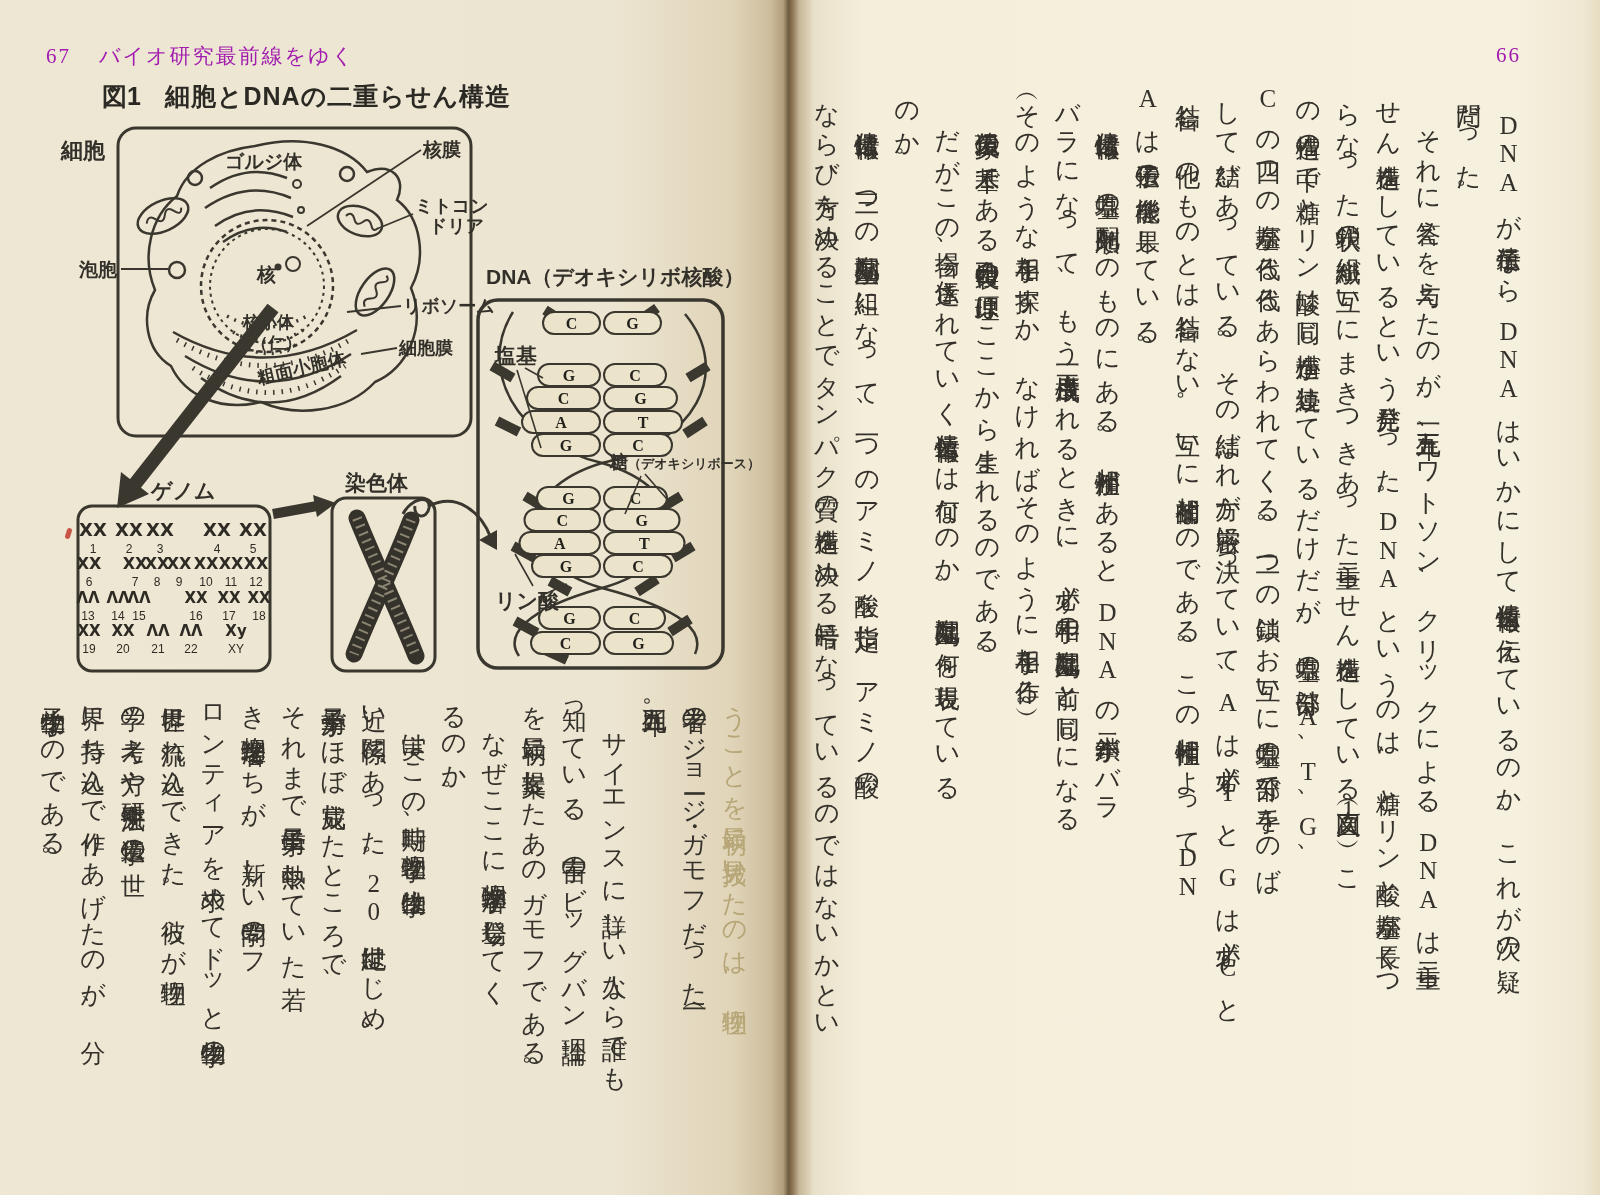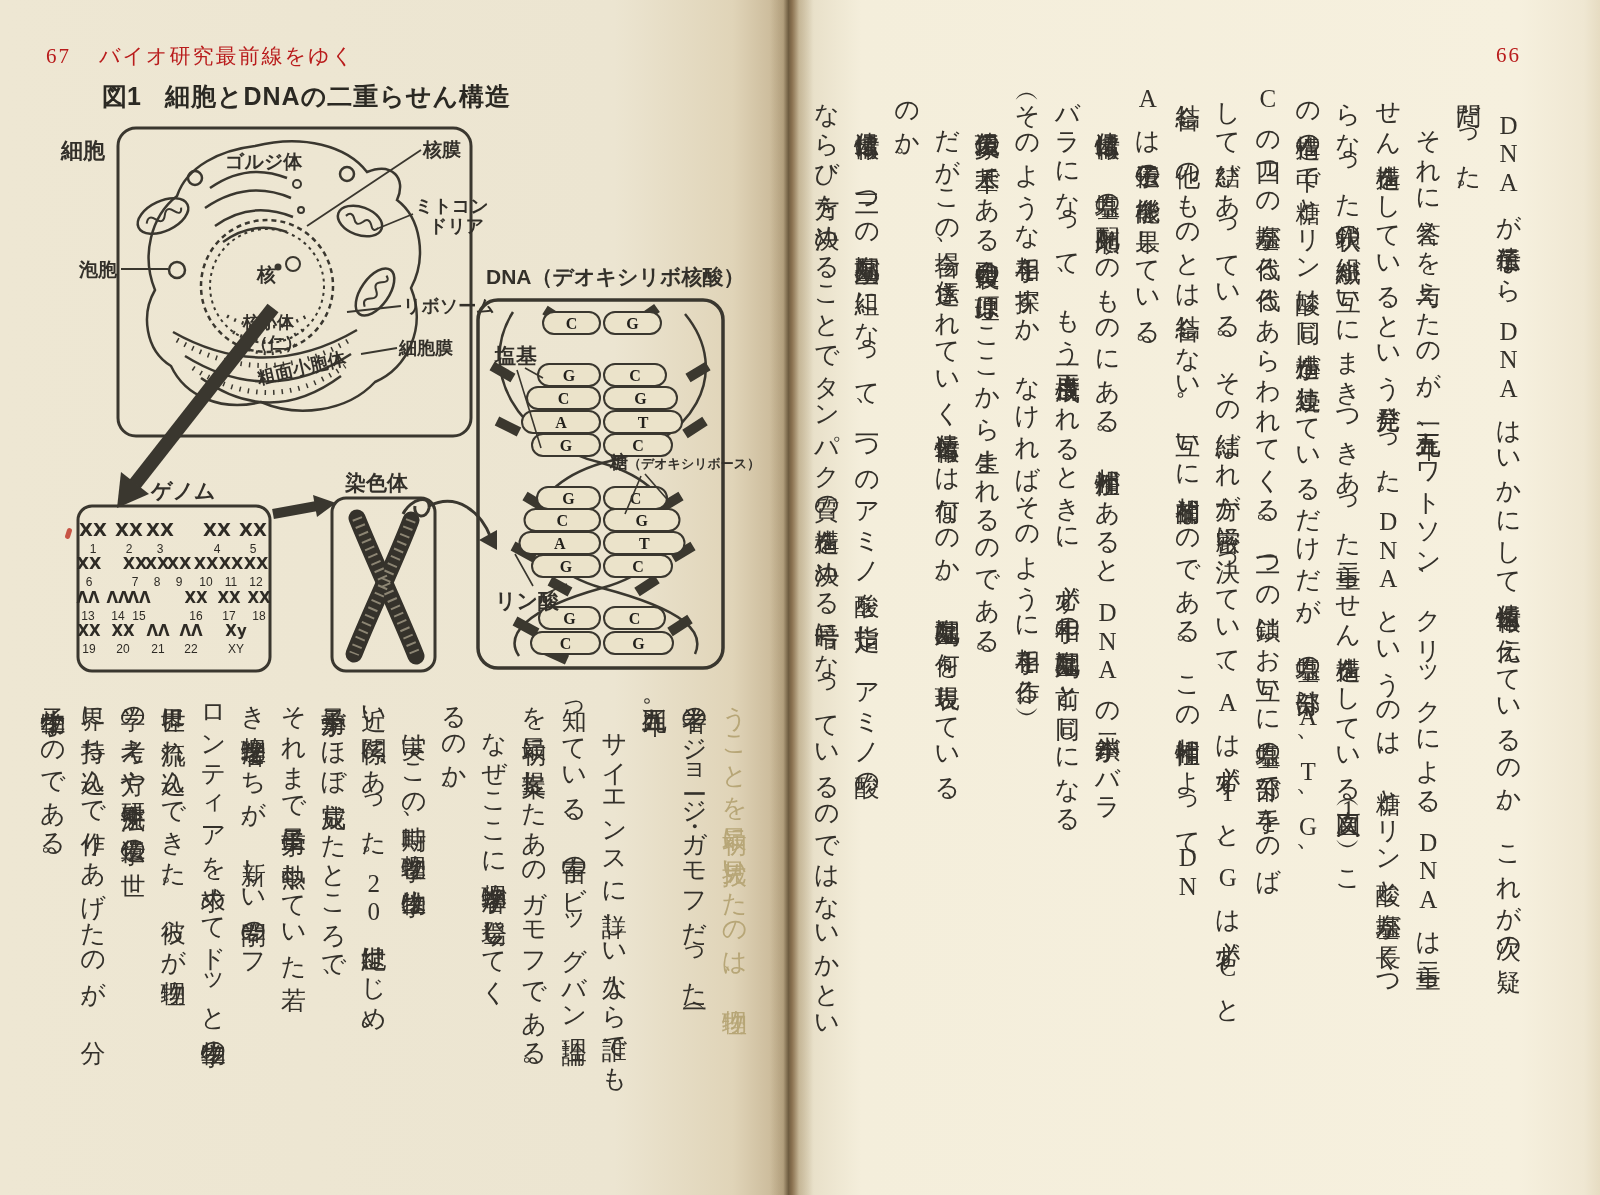--- a/index.html
+++ b/index.html
@@ -9,21 +9,21 @@
     font-family:"Liberation Serif","DejaVu Serif",serif;
     color:#2f2d28;
   }
   .page{position:absolute;top:0;height:1195px;}
   #left-page{left:0;width:788px;background:linear-gradient(90deg,#eee7d3 0%,#ece5d1 78%,#ded2b4 94%,#c9b econ 100%);}
   #left-page{background:linear-gradient(90deg,#eee7d3 0%,#ece5d1 78%,#e0d4b8 93%,#c4b290 100%);}
   #right-page{left:788px;width:812px;background:linear-gradient(90deg,#cdbf9f 0%,#e8e0c9 3%,#f4eedb 9%,#f6f0de 90%,#efe7d2 98%,#e6dcc2 100%);}
   #gutter{position:absolute;top:0;left:770px;width:44px;height:1195px;
     background:linear-gradient(90deg,rgba(140,118,82,0) 0%,rgba(140,118,82,.35) 30%,#6e5c40 42%,#8a7150 50%,rgba(160,138,100,.35) 66%,rgba(160,138,100,0) 100%);}
   
-  .running-head{position:absolute;font-size:21px;letter-spacing:2px;color:#b91c1c;}
+  .running-head{position:absolute;font-size:21px;letter-spacing:2px;color:#a21caf;}
   #lp-head{top:42px;left:46px;}
   #lp-head .title{margin-left:28px;}
   #rp-num{top:34px;left:1496px;margin-top:9px;}
   
   #fig-caption{position:absolute;top:80px;left:102px;font-family:"Liberation Sans","DejaVu Sans",sans-serif;
     font-weight:bold;font-size:25px;color:#2b2923;}
   #fig-caption .cap-title{margin-left:24px;letter-spacing:1px;margin-top:32px;}
   
   .vtext{position:absolute;writing-mode:vertical-rl;text-orientation:upright;
     font-size:25px;letter-spacing:1.5px;line-height:40px;color:#34312b;}

